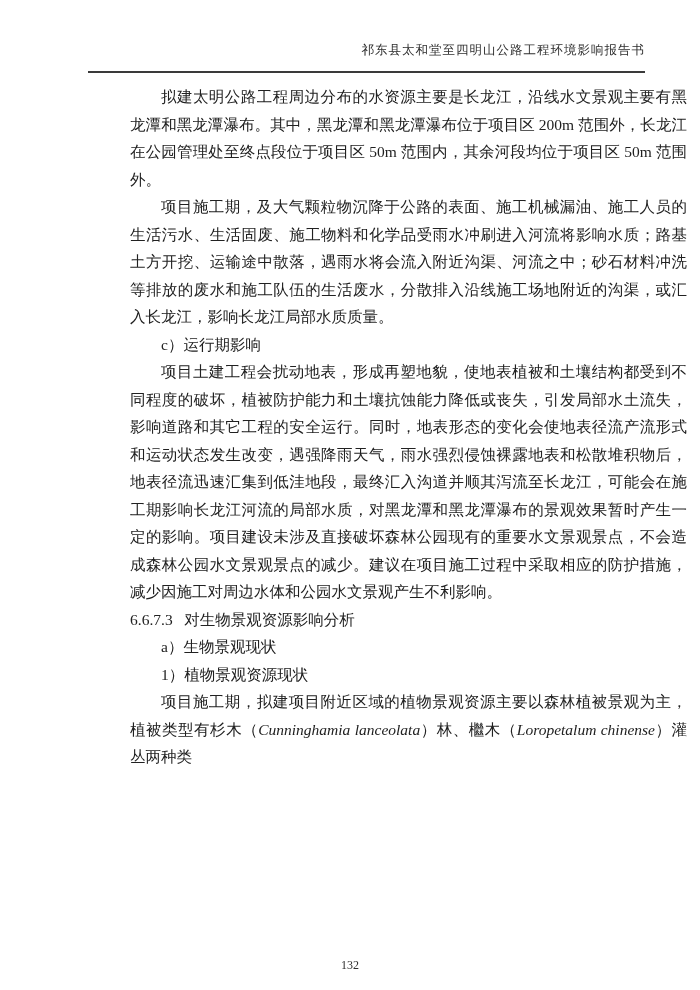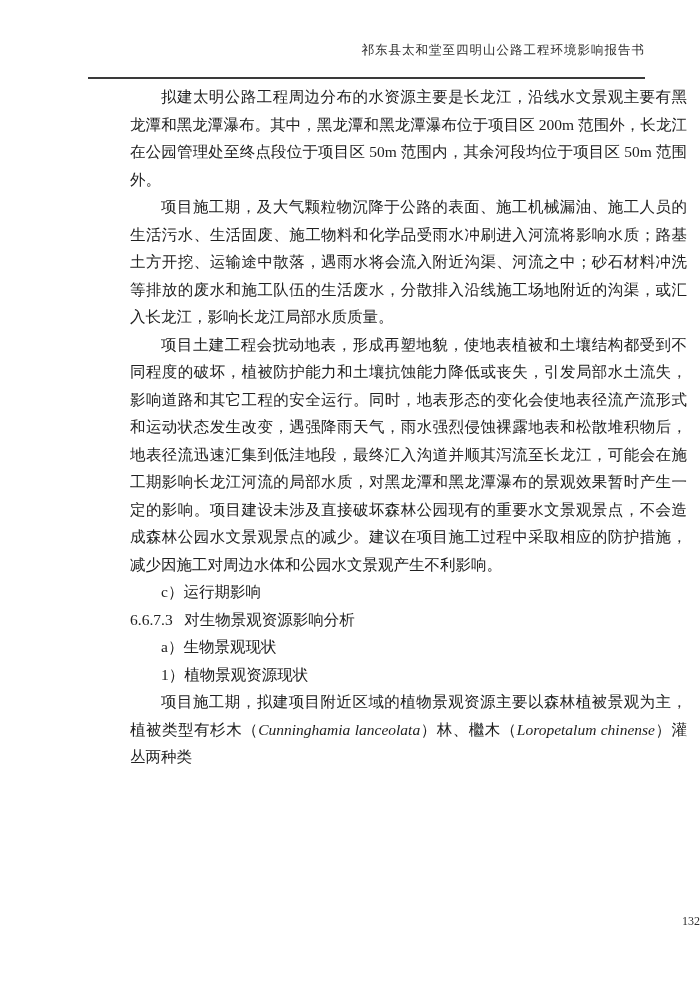--- a/index.html
+++ b/index.html
@@ -19,21 +19,21 @@
   }
   .header {
     position: absolute;
     left: 88px;
     top: 42px;
     width: 557px;
     text-align: right;
     font-size: 12.5px;
     letter-spacing: 1px;
     color: #2e2e2e;
-    padding-bottom: 18px;
+    padding-bottom: 12px;
     border-bottom: 2px solid #3a3a3a;
   }
   .body-col {
     position: absolute;
     left: 88px;
     top: 83px;
     width: 557px;
     font-size: 15.5px;
     line-height: 27.5px;
     text-align: justify;
@@ -52,45 +52,45 @@
   }
   .section-title {
     margin-left: 0.75em;
   }
   .latin {
     font-style: italic;
   }
   .footer {
     position: absolute;
     left: 0;
-    top: 914px;
+    top: 958px;
     width: 100%;
-    text-align: right;
+    text-align: center;
     font-size: 12px;
     color: #2e2e2e;
   }
 </style>
 </head>
 <body>
 
 <div class="page">
 
   <div class="header">
     <span>祁东县太和堂至四明山公路工程环境影响报告书</span>
   </div>
 
   <div class="body-col">
     <p class="para indent">拟建太明公路工程周边分布的水资源主要是长龙江，沿线水文景观主要有黑龙潭和黑龙潭瀑布。其中，黑龙潭和黑龙潭瀑布位于项目区 200m 范围外，长龙江在公园管理处至终点段位于项目区 50m 范围内，其余河段均位于项目区 50m 范围外。</p>
 
 
     <p class="para indent">项目施工期，及大气颗粒物沉降于公路的表面、施工机械漏油、施工人员的生活污水、生活固废、施工物料和化学品受雨水冲刷进入河流将影响水质；路基土方开挖、运输途中散落，遇雨水将会流入附近沟渠、河流之中；砂石材料冲洗等排放的废水和施工队伍的生活废水，分散排入沿线施工场地附近的沟渠，或汇入长龙江，影响长龙江局部水质质量。</p>
 
+    <p class="para indent">c）运行期影响</p>
+
     <p class="para indent">项目土建工程会扰动地表，形成再塑地貌，使地表植被和土壤结构都受到不同程度的破坏，植被防护能力和土壤抗蚀能力降低或丧失，引发局部水土流失，影响道路和其它工程的安全运行。同时，地表形态的变化会使地表径流产流形式和运动状态发生改变，遇强降雨天气，雨水强烈侵蚀裸露地表和松散堆积物后，地表径流迅速汇集到低洼地段，最终汇入沟道并顺其泻流至长龙江，可能会在施工期影响长龙江河流的局部水质，对黑龙潭和黑龙潭瀑布的景观效果暂时产生一定的影响。项目建设未涉及直接破坏森林公园现有的重要水文景观景点，不会造成森林公园水文景观景点的减少。建议在项目施工过程中采取相应的防护措施，减少因施工对周边水体和公园水文景观产生不利影响。</p>
-
-    <p class="para indent">c）运行期影响</p>
 
 
     <p class="para section-heading"><span>6.6.7.3</span><span class="section-title">对生物景观资源影响分析</span></p>
 
     <p class="para indent">a）生物景观现状</p>
 
     <p class="para indent">1）植物景观资源现状</p>
 
     <p class="para indent"><span>项目施工期，拟建项目附近区域的植物景观资源主要以森林植被景观为主，植被类型有杉木（</span><span class="latin">Cunninghamia lanceolata</span><span>）林、檵木（</span><span class="latin">Loropetalum chinense</span><span>）灌丛两种类</span></p>
   </div>

